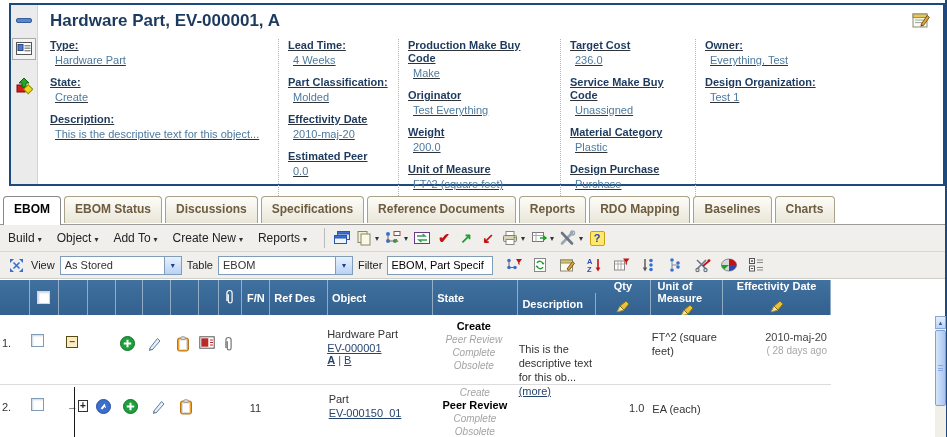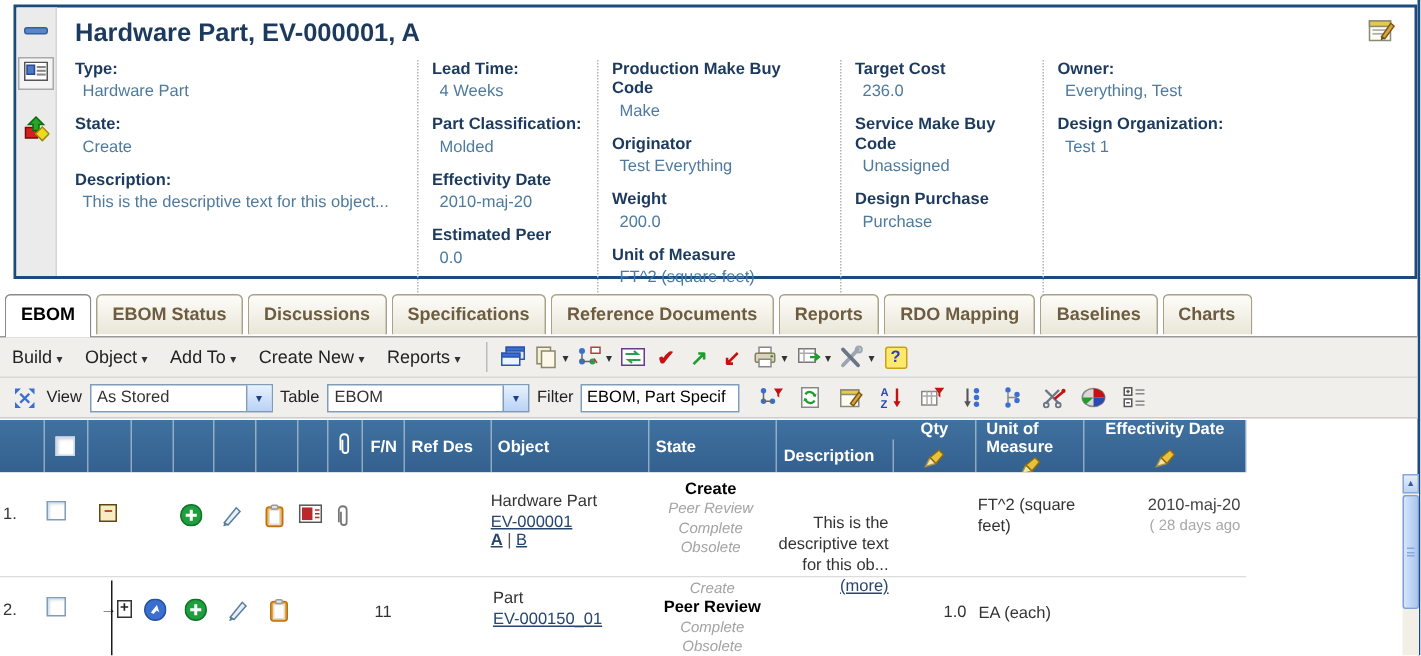--- a/index.html
+++ b/index.html
@@ -17,21 +17,21 @@
           display:flex; flex-direction:column; align-items:center; padding-top:13px; gap:15px; }
   .minus-btn { width:16px; height:5px; background:#5a85c8; border:1px solid #33609c; border-radius:2px; cursor:pointer; }
   .rail-btn { width:24px; height:22px; background:#f4f4f4; border:1px solid #aaa;
               display:flex; align-items:center; justify-content:center; }
   .rail-plain { width:24px; height:22px; display:flex; align-items:center; justify-content:center; }
 
   .header-content { flex:1; padding:5px 12px 0 12px; position:relative; }
   .title-row { display:flex; justify-content:space-between; align-items:flex-end; margin-bottom:8px; }
   .page-title { font-size:17px; font-weight:bold; color:#1c3a5e; }
 
-  .fields { display:flex; }
+  .fields { display:flex;text-decoration:underline; }
   .fcol { padding-right:10px; }
   .fcol + .fcol { border-left:1px dotted #b4b4b4; padding-left:9px; }
   .fcol0 { width:228px; }
   .fcol1 { width:120px; }
   .fcol2 { width:162px; }
   .fcol3 { width:135px; }
   .fcol4 { flex:1; }
   .fpair { margin-bottom:9px; }
   .flabel { font-weight:bold; color:#1c3a5e; line-height:13px; }
   .fvalue { color:#4d7a9e; padding-left:5px; line-height:13px; margin-top:2px; }
@@ -113,21 +113,21 @@
 
   .desc-cell { line-height:14px; color:#333; }
   .qty-cell { text-align:right; padding-right:6px !important; }
   .eff-cell { text-align:right; padding-right:4px !important; }
   .eff-date { color:#444; line-height:14px; }
   .eff-ago { color:#a8a8a8; font-size:10px; line-height:14px; }
 
   
   .row1 .c-num{padding-top:22px;} .row1 .c-check{padding-top:19px;} .row1 .c-expand{padding-top:22px;}
   .row1 .icon-cell{padding-top:21px;} .row1 .c-object{padding-top:12px;} .row1 .c-state{padding-top:5px;}
-  .row1 .c-desc{padding-top:14px;text-align:right;} .row1 .c-uom{padding-top:15px;} .row1 .c-eff{padding-top:15px;}
+  .row1 .c-desc{padding-top:14px;} .row1 .c-uom{padding-top:15px;} .row1 .c-eff{padding-top:15px;}
   .row2 .c-num{padding-top:16px;} .row2 .c-check{padding-top:13px;} .row2 .c-expand{padding-top:15px; display:flex;}
   .row2 .icon-cell{padding-top:14px;} .row2 .c-fn{padding-top:17px; text-align:center;}
   .row2 .c-object{padding-top:7px;} .row2 .c-state{padding-top:1px;} .row2 .c-qty{padding-top:17px;}
   .row2 .c-uom{padding-top:17px;}
   .uom-cell { line-height:14px; }
 
   
   .vscroll { position:absolute; left:935px; top:316px; width:11px; height:121px; background:#f2efe6; }
   .vs-up { height:13px; background:linear-gradient(#e4eefb,#bcd3f3); border:1px solid #86a7d8;
            display:flex; align-items:center; justify-content:center; font-size:6px; color:#3a5a9a; cursor:pointer; }
@@ -234,20 +234,24 @@
       <div class="fcol fcol3">
         <div class="fpair">
             <div class="flabel">Target Cost</div>
             <div class="fvalue">236.0</div>
           </div>
         <div class="fpair">
             <div class="flabel">Service Make Buy Code</div>
             <div class="fvalue">Unassigned</div>
           </div>
         <div class="fpair">
+            <div class="flabel">Material Category</div>
+            <div class="fvalue">Plastic</div>
+          </div>
+        <div class="fpair">
             <div class="flabel">Design Purchase</div>
             <div class="fvalue">Purchase</div>
           </div>
       </div>
       <div class="fcol fcol4">
         <div class="fpair">
             <div class="flabel">Owner:</div>
             <div class="fvalue">Everything, Test</div>
           </div>
         <div class="fpair">

